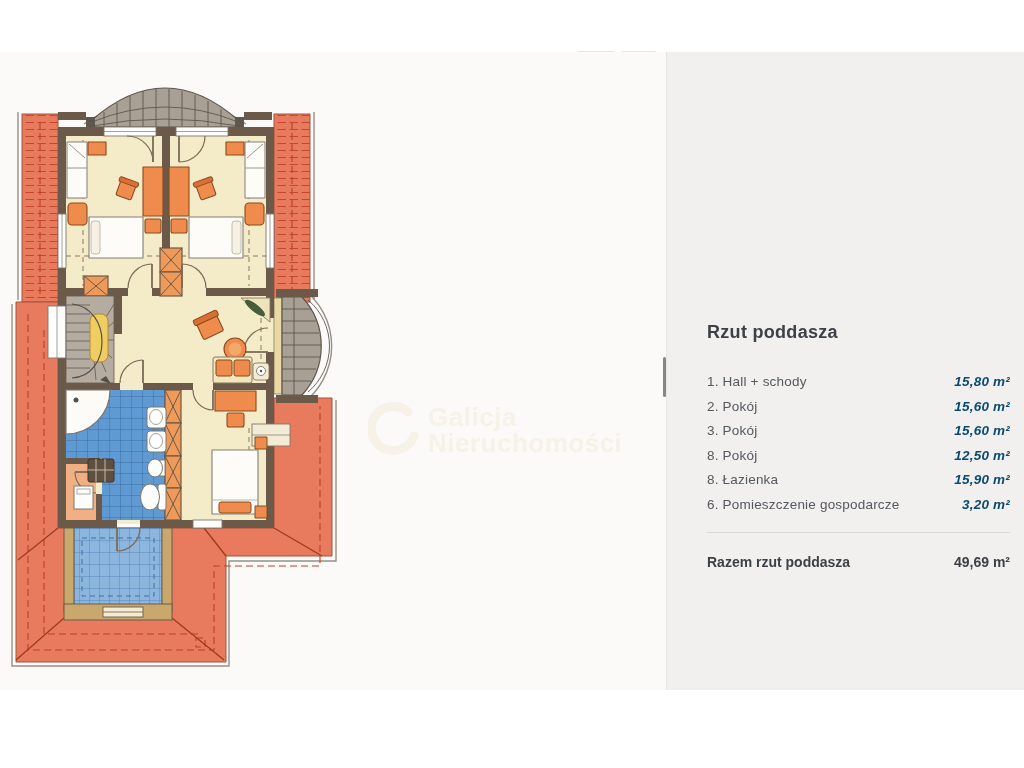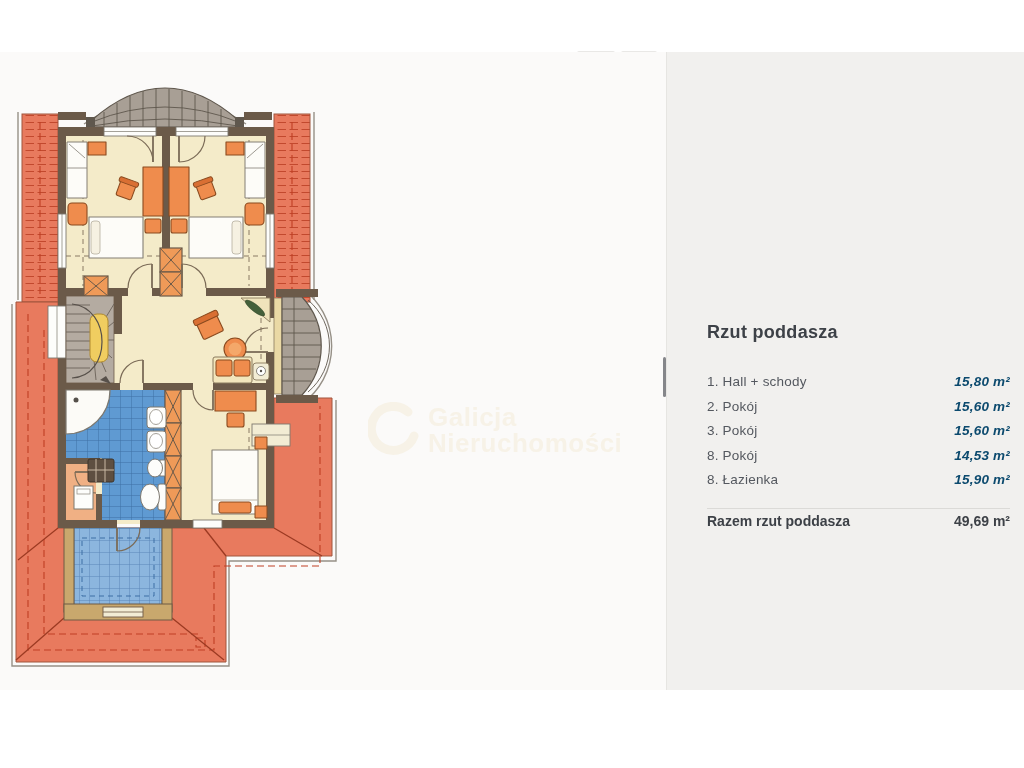--- a/index.html
+++ b/index.html
@@ -18,21 +18,21 @@
   .panel{position:absolute;left:667px;top:52px;width:357px;height:638px;
          box-sizing:border-box;padding:218px 14px 0 40px;color:#3e4249;}
   .panel-title{font-size:18px;font-weight:700;letter-spacing:.3px;color:#3d4147;}
   .room-list{margin-top:31px;}
   .room-row{display:flex;justify-content:space-between;align-items:baseline;
             height:24.5px;font-size:13.5px;}
   .room-label{color:#54585f;letter-spacing:.2px;}
   .room-area{font-weight:700;color:#0c4a6e;letter-spacing:.2px;font-style:italic;}
   .panel-divider{border:none;border-top:1px solid #dbdad7;margin:11px 0 0 0;}
   .total-row{display:flex;justify-content:space-between;align-items:baseline;
-             margin-top:4px;font-size:14px;font-weight:700;color:#3d4147;}
+             margin-top:21px;font-size:14px;font-weight:700;color:#3d4147;}
 
   
   .watermark{position:absolute;left:368px;top:350px;display:flex;align-items:center;
              gap:8px;color:#f7f2e7;pointer-events:none;}
   .wm-text{font-weight:800;font-size:26px;line-height:26px;letter-spacing:.5px;}
   .floor-plan-wrap{position:absolute;left:0;top:0;width:667px;height:638px;}
 </style>
 </head>
 <body>
 
@@ -371,25 +371,29 @@
       <div class="room-row">
         <span class="room-label">2. Pokój</span>
         <span class="room-area">15,60 m²</span>
       </div>
       <div class="room-row">
         <span class="room-label">3. Pokój</span>
         <span class="room-area">15,60 m²</span>
       </div>
       <div class="room-row">
         <span class="room-label">8. Pokój</span>
-        <span class="room-area">14,53 m²</span>
+        <span class="room-area">12,50 m²</span>
       </div>
       <div class="room-row">
         <span class="room-label">8. Łazienka</span>
         <span class="room-area">15,90 m²</span>
+      </div>
+      <div class="room-row">
+        <span class="room-label">6. Pomieszczenie gospodarcze</span>
+        <span class="room-area">3,20 m²</span>
       </div>
     </div>
     <hr class="panel-divider">
     <div class="total-row">
       <span>Razem rzut poddasza</span>
       <span>49,69 m²</span>
     </div>
   </div>
 </div>
 

